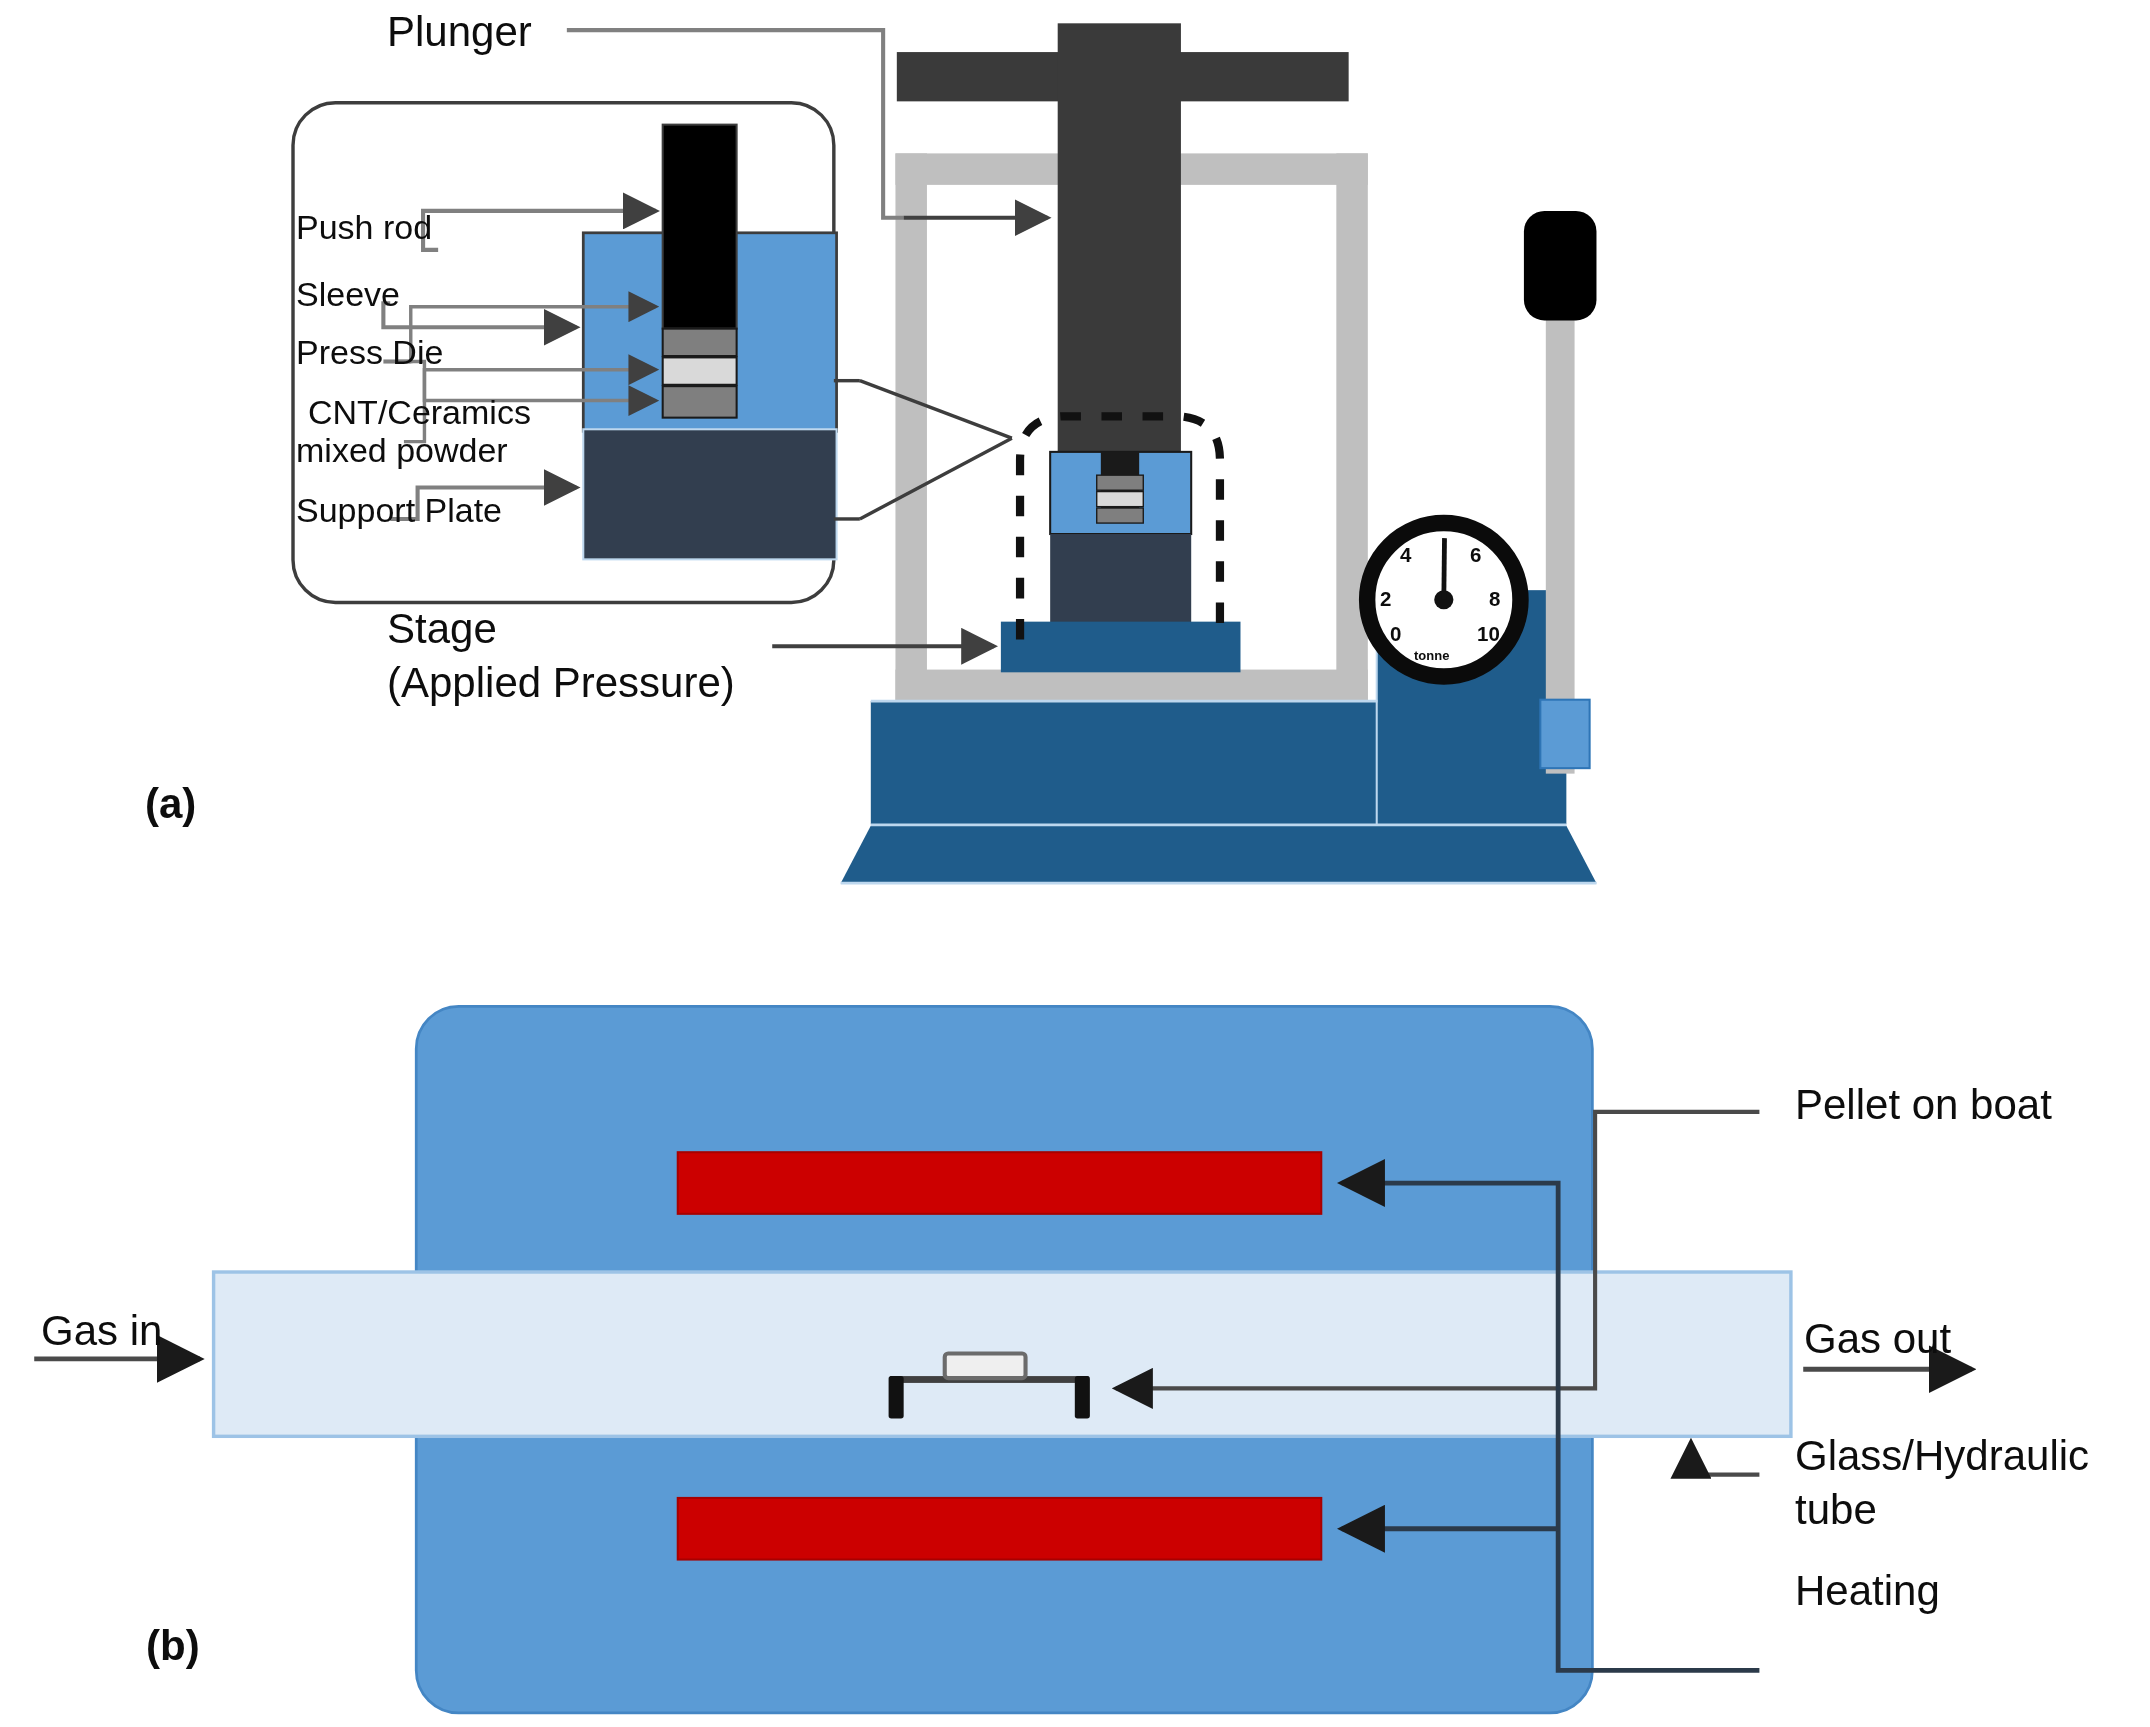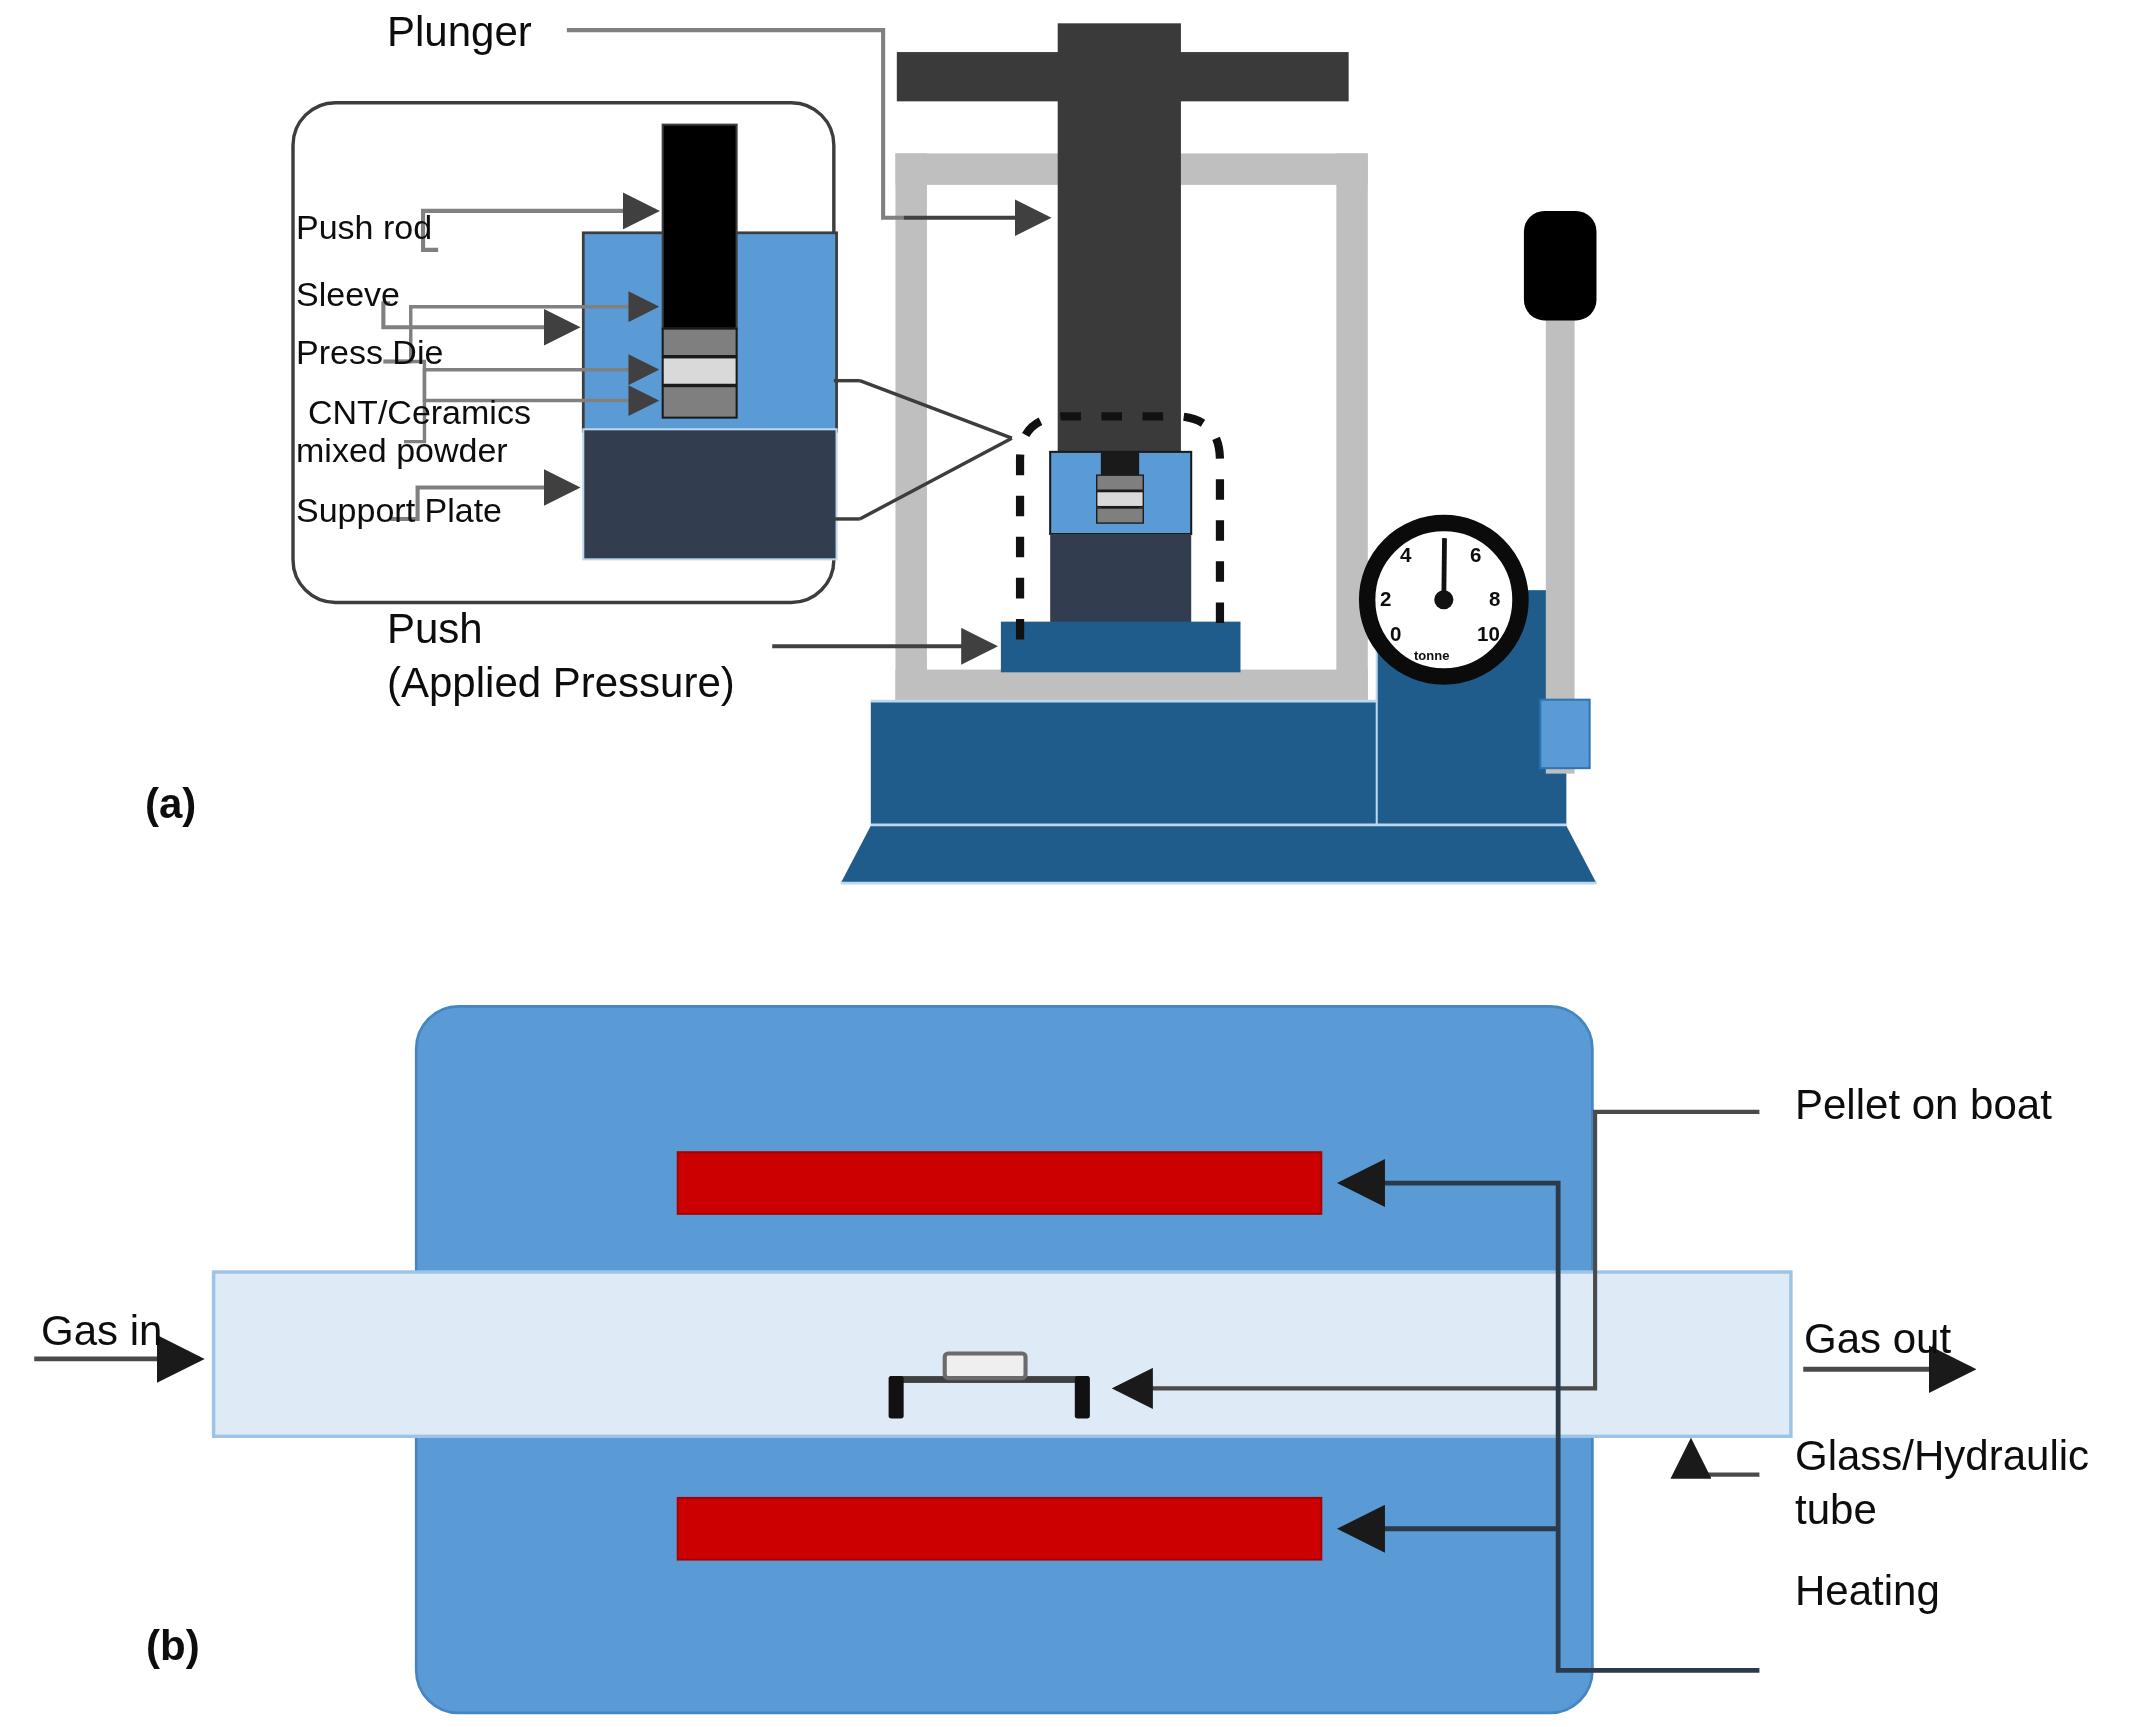--- a/index.html
+++ b/index.html
@@ -225,21 +225,21 @@
 
   <div class="lbl big" style="left:387px;top:6.8px;">Plunger</div>
 
   <div class="lbl med" style="left:296px;top:207px;text-align:right;">Push rod</div>
   <div class="lbl med" style="left:296px;top:274px;">Sleeve</div>
   <div class="lbl med" style="left:296px;top:332px;">Press Die</div>
   <div class="lbl med" style="left:308px;top:392px;">CNT/Ceramics</div>
   <div class="lbl med" style="left:296px;top:430px;">mixed powder</div>
   <div class="lbl med" style="left:296px;top:490px;">Support Plate</div>
 
-  <div class="lbl big" style="left:387px;top:604px;">Push</div>
+  <div class="lbl big" style="left:387px;top:604px;">Stage</div>
   <div class="lbl big" style="left:387px;top:658px;">(Applied Pressure)</div>
 
   <div class="lbl panel-letter" style="left:145px;top:779px;">(a)</div>
 
 
   <div class="lbl gauge-num" style="left:1400px;top:543px;">4</div>
   <div class="lbl gauge-num" style="left:1470px;top:543px;">6</div>
   <div class="lbl gauge-num" style="left:1380px;top:587px;">2</div>
   <div class="lbl gauge-num" style="left:1489px;top:587px;">8</div>
   <div class="lbl gauge-num" style="left:1390px;top:622px;">0</div>

